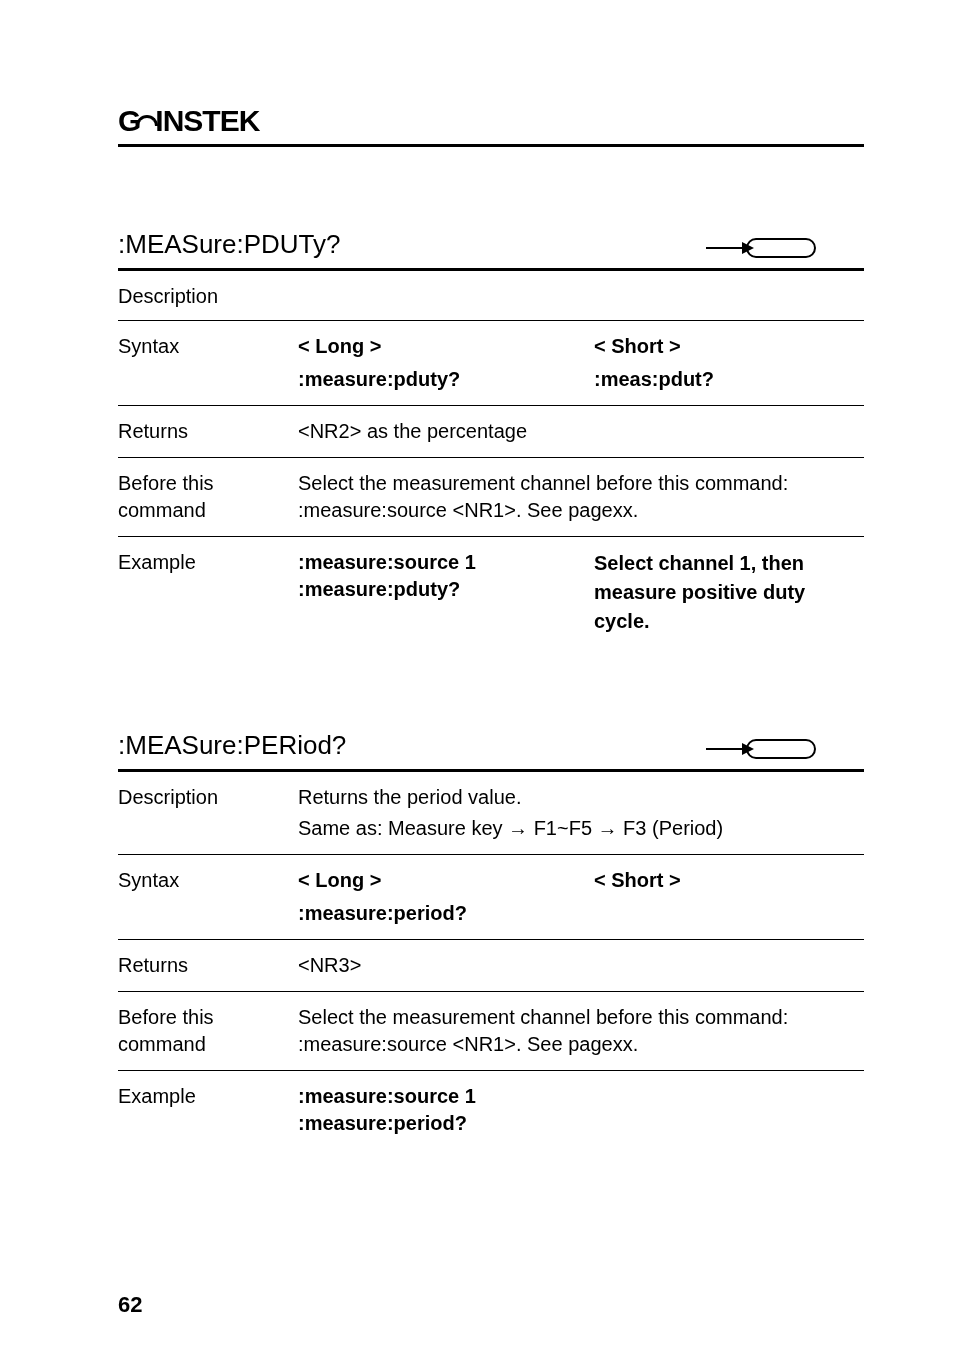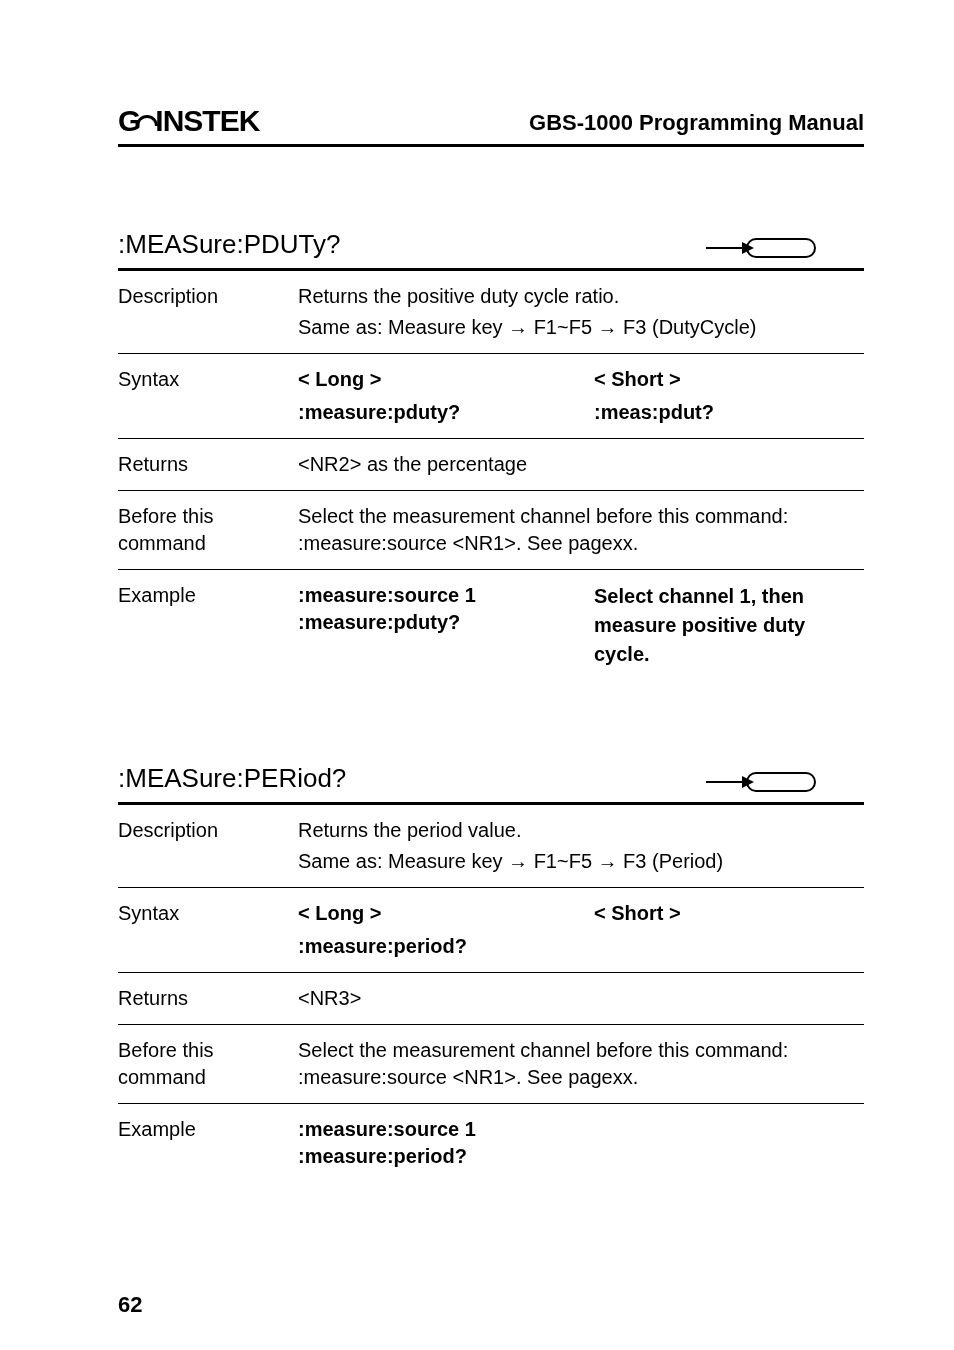--- a/index.html
+++ b/index.html
@@ -106,41 +106,36 @@
 </style>
 </head>
 <body>
 
 <div class="hdr">
   <div class="logo">
     <span class="gu">G</span>
     <span class="bridge"></span>
     <span class="instek">INSTEK</span>
   </div>
-  <div class="manual-title">GBS-1000 Programming Manual</div>
 </div>
 
 <div class="section">
   <div class="sec-head">
     <span class="cmd">:MEASure:PDUTy?</span>
     <span class="glyph">
       <svg width="120" height="24" viewBox="0 0 120 24">
         <line x1="2" y1="12" x2="38" y2="12" stroke="#000" stroke-width="2"></line>
         <polygon points="38,6 50,12 38,18" fill="#000"></polygon>
         <path d="M52 3 h50 a9 9 0 0 1 0 18 h-50 a9 9 0 0 1 0 -18 Z" fill="none" stroke="#000" stroke-width="2"></path>
       </svg>
     </span>
   </div>
 
   <div class="row">
     <div class="label">Description</div>
-    <div class="content">
-      <div class="full">Returns the positive duty cycle ratio.</div>
-      <div class="full">Same as: Measure key → F1~F5 → F3 (DutyCycle)</div>
-    </div>
   </div>
 
   <div class="row">
     <div class="label">Syntax</div>
     <div class="content">
       <div class="subrow">
         <span class="left">&lt; Long &gt;</span>
         <span class="right">&lt; Short &gt;</span>
       </div>
       <div class="subrow gap">

